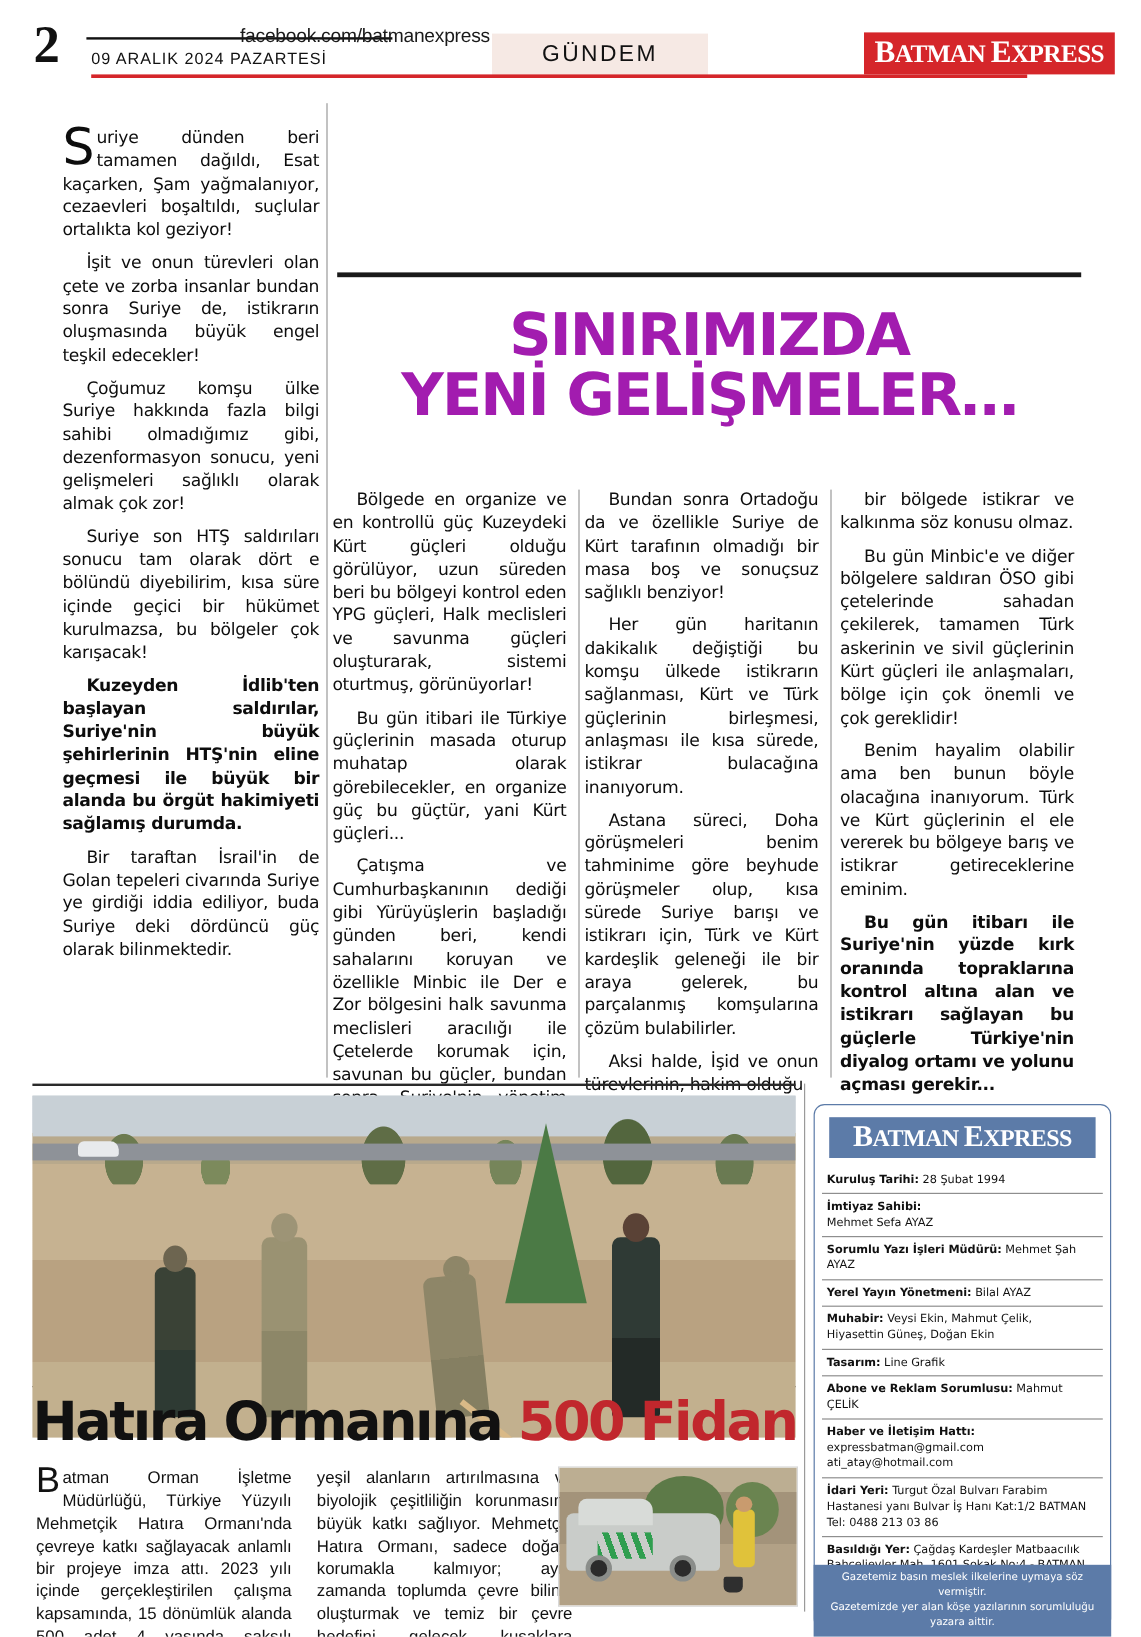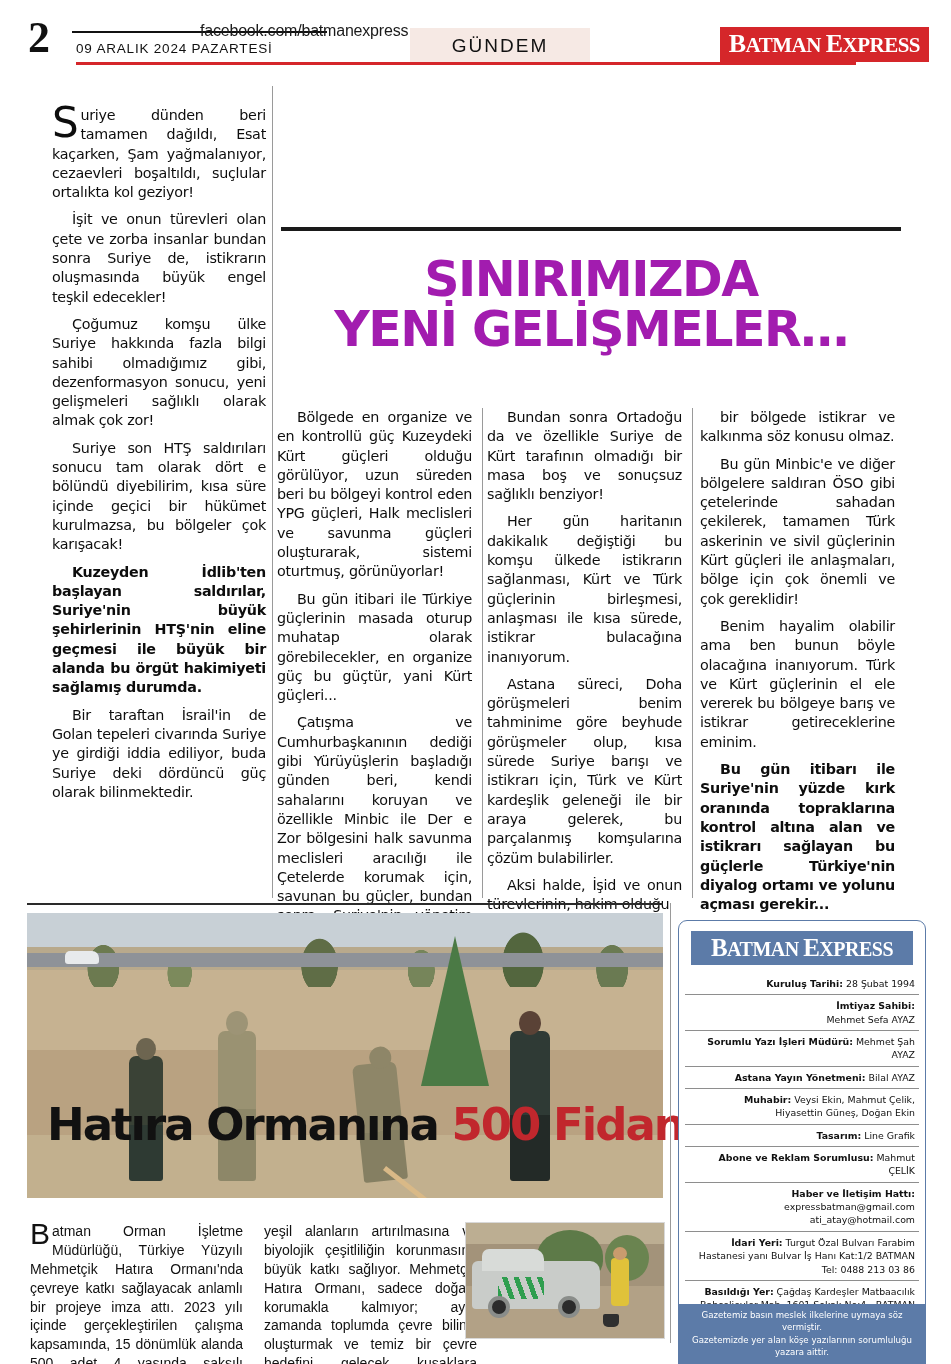--- a/index.html
+++ b/index.html
@@ -300,30 +300,29 @@
   .p3 .head { position:absolute; left:40%; top:-16px; width:22px;height:22px;border-radius:50%; background:#8e8668; }
   .p4 { left:76%; width:40px; height:150px; background:linear-gradient(180deg,#2f3a35 0 56%, #232a27 56% 100%); }
   .p4 .head { position:absolute; left:50%; top:-20px; margin-left:-11px; width:22px;height:24px;border-radius:50%; background:#5a4236; }
   .pm-shovel {
     position:absolute; left:56%; bottom:10%; width:110px; height:5px; background:#d9b987;
     transform: rotate(38deg); transform-origin: left bottom;
   }
 
   .headline2 {
     position: absolute;
-    left: 27px; top: 1102px;
+    left: 27px; top: 1162px;
     width: 628px;
     font-family: "DejaVu Sans", sans-serif;
     font-weight: bold;
     font-size: 45px;
     letter-spacing: -2px;
     line-height: 1;
     color: #111;
     white-space: nowrap;
-    padding-left: 20px;
   }
   .headline2 .red { color: #c1272d; }
 
   .art-col {
     position: absolute;
     top: 1222px;
     width: 213px;
     font-family: Liberation Sans, sans-serif;
     font-size: 14px;
     line-height: 1.35;
@@ -379,21 +378,21 @@
     font-weight: bold;
     font-size: 25px;
     letter-spacing: -0.5px;
     padding: 4px 0 5px 0;
     margin: 2px 6px 8px 6px;
     line-height: 1;
   }
   .colo-logo .sm { font-size: 20px; }
 
   .colo-row {
-    text-align: right;
+    text-align: left;
     font-family: "DejaVu Sans", sans-serif;
     font-size: 9.4px;
     line-height: 1.42;
     color: #111;
     padding: 4px 4px;
     border-bottom: 1px solid #8e8e8e;
   }
   .colo-row:last-child { border-bottom: none; }
   .colo-row b { font-weight: bold; }
 
@@ -520,21 +519,21 @@
 
   <div class="colophon">
     <div class="colo-logo"><span>B</span><span class="sm">ATMAN </span><span>E</span><span class="sm">XPRESS</span></div>
     <div id="colo-rows">
         <div class="colo-row" style="white-space: pre-line;"><b>Kuruluş Tarihi:</b><span> 28 Şubat 1994</span></div>
         <div class="colo-row">
           <div><b>İmtiyaz Sahibi:</b></div>
           <div style="white-space: pre-line;">Mehmet Sefa AYAZ</div>
         </div>
         <div class="colo-row" style="white-space: pre-line;"><b>Sorumlu Yazı İşleri Müdürü:</b><span> Mehmet Şah AYAZ</span></div>
-        <div class="colo-row" style="white-space: pre-line;"><b>Astana Yayın Yönetmeni:</b><span> Bilal AYAZ</span></div>
+        <div class="colo-row" style="white-space: pre-line;"><b>Yerel Yayın Yönetmeni:</b><span> Bilal AYAZ</span></div>
         <div class="colo-row" style="white-space: pre-line;"><b>Muhabir:</b><span> Veysi Ekin, Mahmut Çelik,
 Hiyasettin Güneş, Doğan Ekin</span></div>
         <div class="colo-row" style="white-space: pre-line;"><b>Tasarım:</b><span> Line Grafik</span></div>
         <div class="colo-row" style="white-space: pre-line;"><b>Abone ve Reklam Sorumlusu:</b><span> Mahmut ÇELİK</span></div>
         <div class="colo-row">
           <div><b>Haber ve İletişim Hattı:</b></div>
           <div style="white-space: pre-line;">expressbatman@gmail.com
 ati_atay@hotmail.com</div>
         </div>
         <div class="colo-row" style="white-space: pre-line;"><b>İdari Yeri:</b><span> Turgut Özal Bulvarı Farabim Hastanesi yanı Bulvar İş Hanı Kat:1/2 BATMAN Tel: 0488 213 03 86</span></div>

